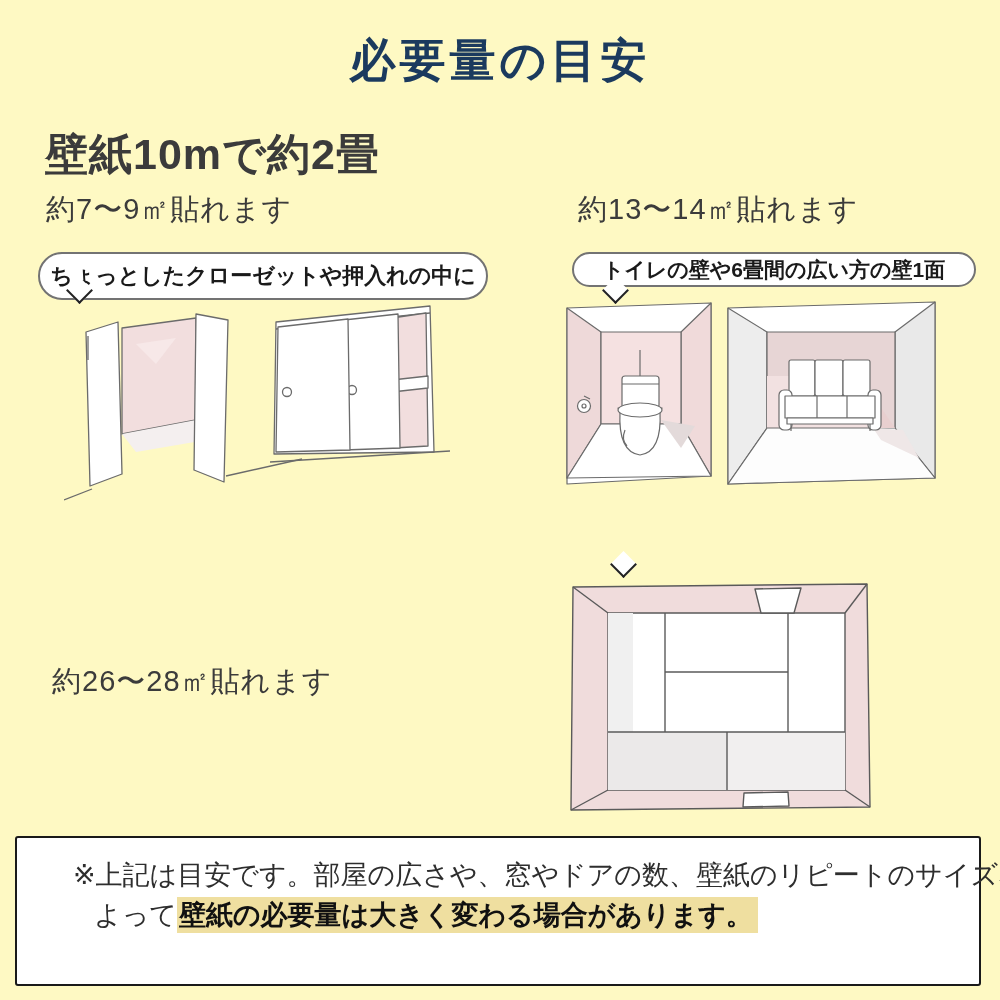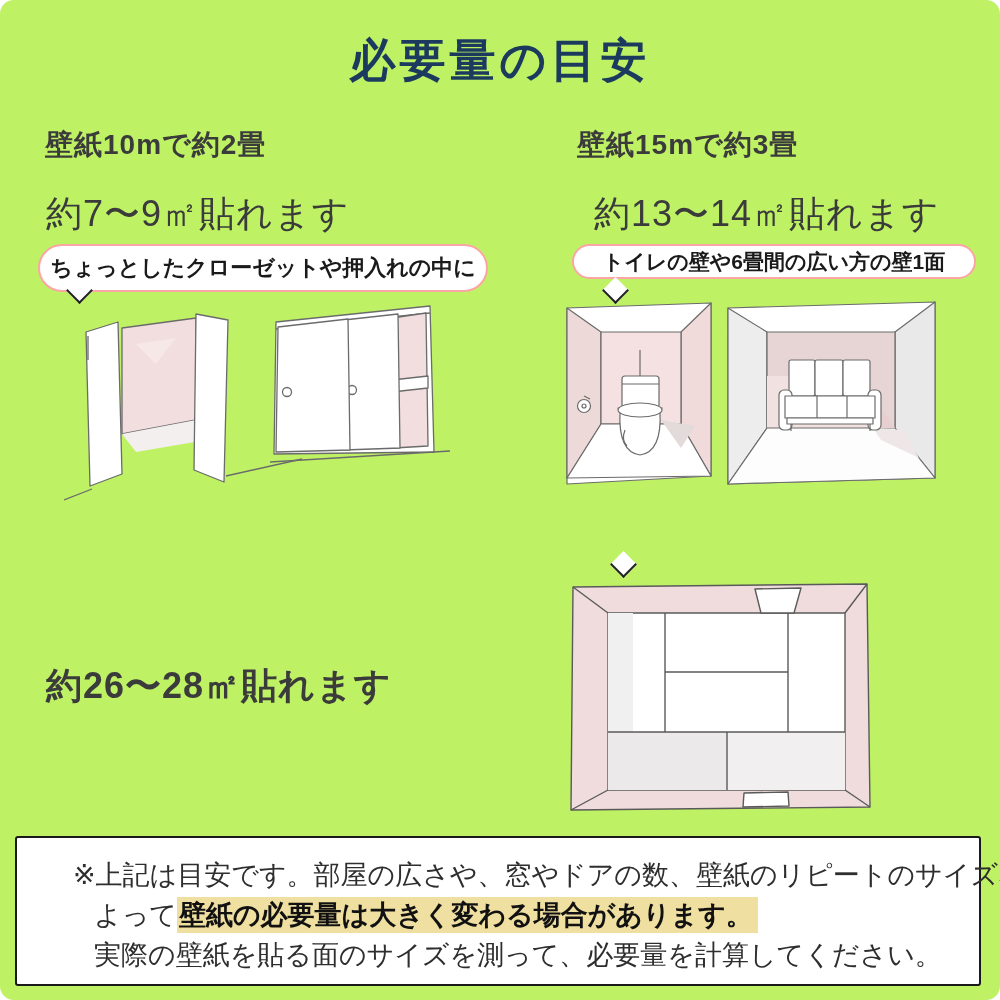--- a/index.html
+++ b/index.html
@@ -1,27 +1,27 @@
 <!DOCTYPE html>
 <html lang="ja"><head>
 <meta charset="utf-8">
 <style>
   html,body{margin:0;padding:0;background:#ffffff;}
   body{font-family:"Liberation Sans","DejaVu Sans",sans-serif;color:#3b3b3b;}
-  .canvas{position:relative;width:1000px;height:1000px;background:#bef264;overflow:hidden;border-radius:14px;}
+  .canvas{position:relative;width:1000px;height:1000px;background:#fef9c3;overflow:hidden;}
 
   .title{position:absolute;top:30px;left:0;width:1000px;text-align:center;
          font-size:46px;font-weight:bold;color:#1b3a5e;letter-spacing:4px;}
 
-  .heading{position:absolute;font-size:28px;font-weight:bold;color:#3b3b3b;letter-spacing:1px;white-space:nowrap;}
-  .subheading{position:absolute;font-size:36px;font-weight:500;color:#3b3b3b;letter-spacing:1px;white-space:nowrap;}
+  .heading{position:absolute;font-size:43px;font-weight:bold;color:#3b3b3b;letter-spacing:1px;white-space:nowrap;}
+  .subheading{position:absolute;font-size:29px;font-weight:500;color:#3b3b3b;letter-spacing:1px;white-space:nowrap;}
 
-  .bubble{position:absolute;box-sizing:border-box;border:2px solid #fca5a5;border-radius:26px;
+  .bubble{position:absolute;box-sizing:border-box;border:2px solid #737373;border-radius:26px;
           background:#ffffff;display:flex;align-items:center;justify-content:center;
-          font-weight:bold;color:#1a1a1a;white-space:nowrap;z-index:2;}
+          font-weight:bold;color:#1a1a1a;white-space:nowrap;z-index:2;margin-top:8px;}
   .tail{position:absolute;width:17px;height:17px;background:#ffffff;z-index:3;
         border-right:2px solid #222222;border-bottom:2px solid #222222;
         transform:rotate(45deg);}
 
   .illus{position:absolute;}
 
   .note-box{position:absolute;left:15px;top:836px;width:966px;height:150px;box-sizing:border-box;
             border:2px solid #1a1a1a;border-radius:3px;background:#ffffff;
             padding:17px 20px 0 56px;font-size:27px;line-height:40px;color:#2e2e2e;}
   .note-line{white-space:nowrap;}
@@ -65,22 +65,21 @@
         <polygon points="122,80 158,76 158,88 122,92" fill="#ffffff"></polygon>
         <polygon points="74,20 128,14 130,148 74,150" fill="#ffffff"></polygon>
         <circle cx="82" cy="90" r="4.5"></circle>
         <polygon points="8,27 78,19 80,150 6,152" fill="#ffffff"></polygon>
         <circle cx="17" cy="92" r="4.5"></circle>
         <line x1="0" y1="162" x2="180" y2="151"></line>
       </g>
     </svg>
   </div>
 
-  <div class="heading" style="left:577px;top:126px;">壁紙15mで約3畳</div>
-  <div class="subheading" style="left:578px;top:190px;margin-left:16px;">約13〜14㎡貼れます</div>
+  <div class="subheading" style="left:578px;top:190px;">約13〜14㎡貼れます</div>
 
   <div class="bubble" style="left:572px;top:244px;width:404px;height:35px;font-size:21px;">トイレの壁や6畳間の広い方の壁1面</div>
   <div class="tail" style="left:606px;top:281px;"></div>
 
   <div class="illus" style="left:563px;top:300px;">
     <svg width="152" height="190" viewBox="0 0 152 190">
       <g stroke="#6b6b6b" stroke-width="1.2" fill="none" stroke-linejoin="round">
         <polygon points="4,8 148,3 148,176 4,184" fill="#ffffff"></polygon>
         <polygon points="4,8 38,32 38,124 4,178" fill="#eed9d9"></polygon>
         <polygon points="118,32 148,3 148,176 118,124" fill="#f0dada"></polygon>
@@ -144,23 +143,22 @@
         <line x1="220" y1="30" x2="220" y2="149"></line>
         <line x1="97" y1="89" x2="220" y2="89"></line>
         <line x1="40" y1="149" x2="277" y2="149"></line>
         <line x1="159" y1="149" x2="159" y2="207"></line>
         <polygon points="187,6 233,5 226,30 193,30" fill="#ffffff"></polygon>
         <polygon points="176,210 220,209 221,223 175,224" fill="#ffffff"></polygon>
       </g>
     </svg>
   </div>
 
-  <div class="subheading" style="left:46px;top:662px;font-weight:bold;">約26〜28㎡貼れます</div>
+  <div class="subheading" style="left:52px;top:662px;">約26〜28㎡貼れます</div>
 
   <div class="note-box">
     <div class="note-line">※上記は目安です。部屋の広さや、窓やドアの数、壁紙のリピートのサイズなどに</div>
     <div class="note-line note-indent">
       <span>よって</span><span class="hl" id="hl-span" style="background: rgb(239, 223, 160);">壁紙の必要量は大きく変わる場合があります。</span>
     </div>
-    <div class="note-line note-indent">実際の壁紙を貼る面のサイズを測って、必要量を計算してください。</div>
   </div>
 
 </div>
 
 </body></html>

